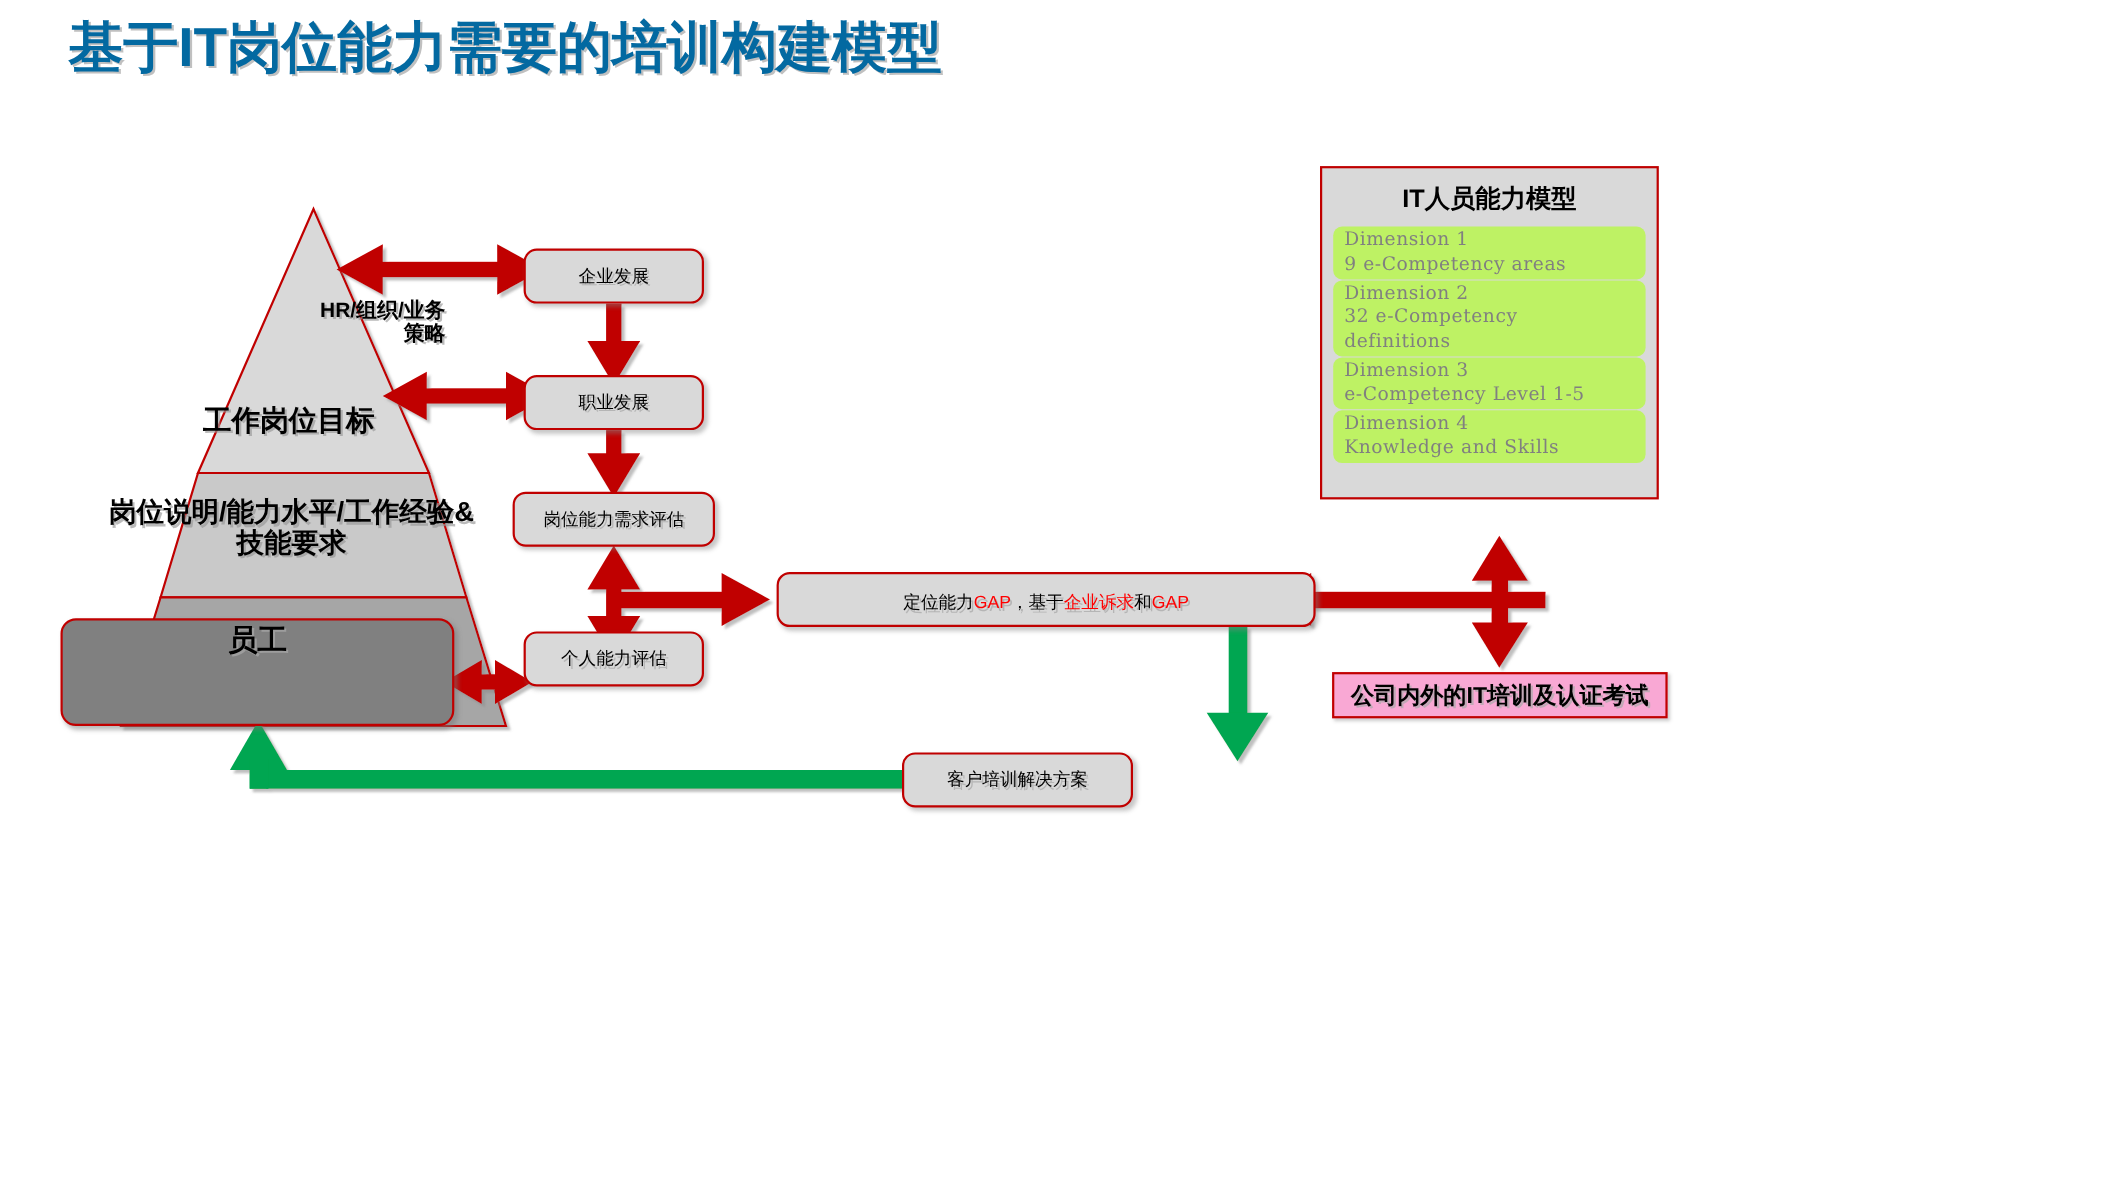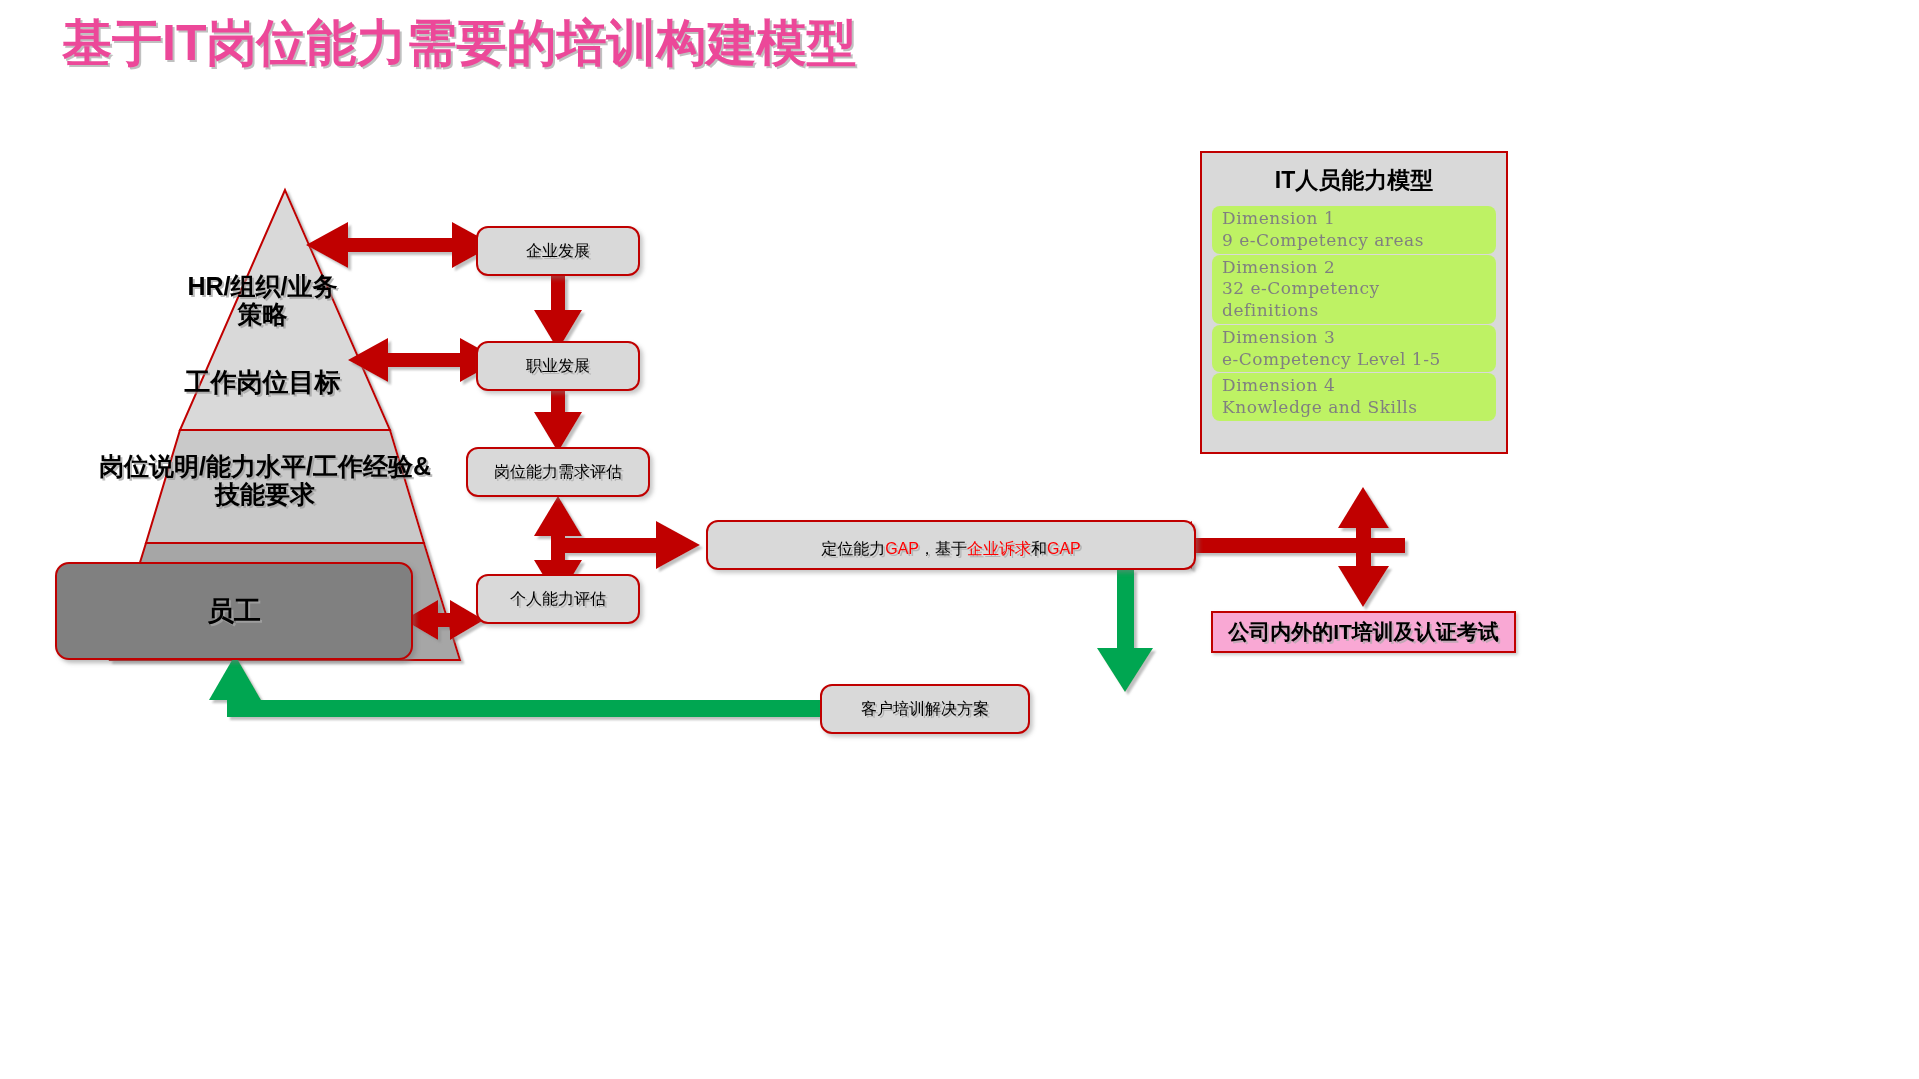--- a/index.html
+++ b/index.html
@@ -28,53 +28,53 @@
     pointer-events: none;
   }
 
   
   .page-title {
     position: absolute;
     left: 62px;
     top: 10px;
     font-size: 50px;
     font-weight: bold;
-    color: #ec4899;
+    color: #0369a1;
     letter-spacing: 0px;
     white-space: nowrap;
     text-shadow: 2px 2px 0 rgba(140,140,140,0.55);
   }
 
   
   .tier-label {
     position: absolute;
     text-align: center;
     font-weight: bold;
     color: #000000;
     line-height: 1.12;
     text-shadow: 2px 2px 0 rgba(150,150,150,0.65);
     white-space: pre-line;
   }
-  #tier1 { left: 120px; top: 272px; width: 285px; font-size: 25px; }
+  #tier1 { left: 120px; top: 272px; width: 285px; font-size: 19px; text-align: right; }
   #tier2 { left: 120px; top: 368px; width: 285px; font-size: 26px; }
   #tier3 { left: 60px;  top: 452px; width: 410px; font-size: 25px; }
 
   
   .emp-box {
     position: absolute;
     left: 55px;
     top: 562px;
     width: 358px;
     height: 98px;
     background: #808080;
     border: 2px solid #C00000;
     border-radius: 14px;
     box-sizing: border-box;
     display: flex;
-    align-items: center;
+    align-items: flex-start;
     justify-content: center;
     box-shadow: 3px 3px 4px rgba(120,120,120,0.5);
   }
   .emp-box span {
     font-size: 27px;
     font-weight: bold;
     color: #000000;
     text-shadow: 2px 2px 0 rgba(170,170,170,0.7);
   }
 

